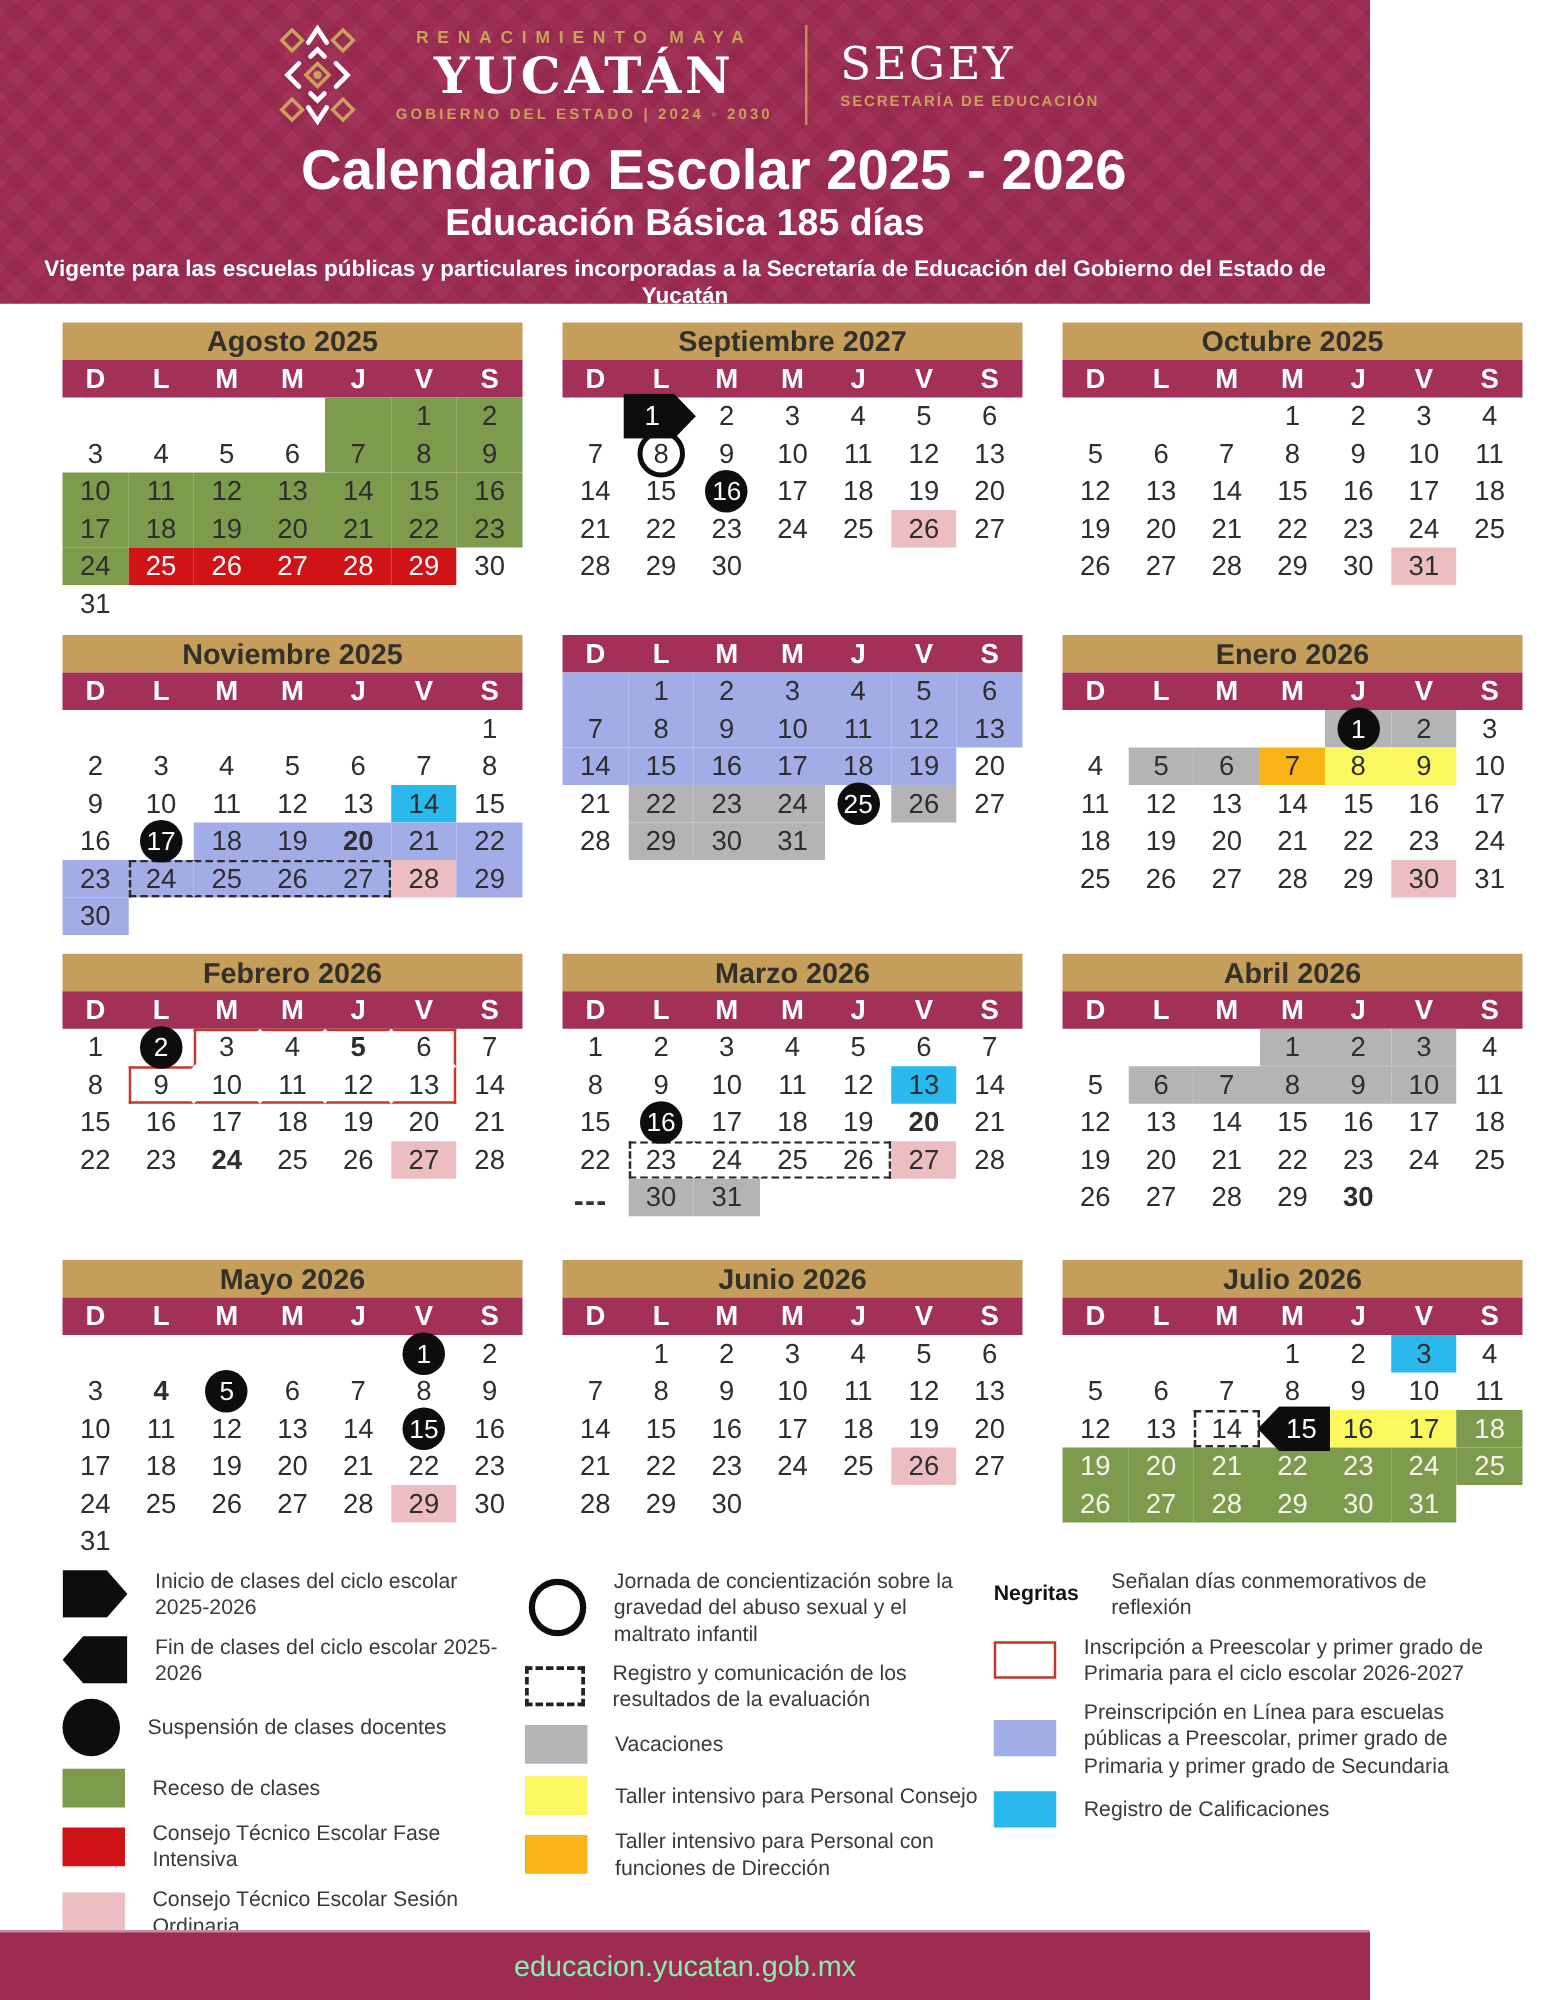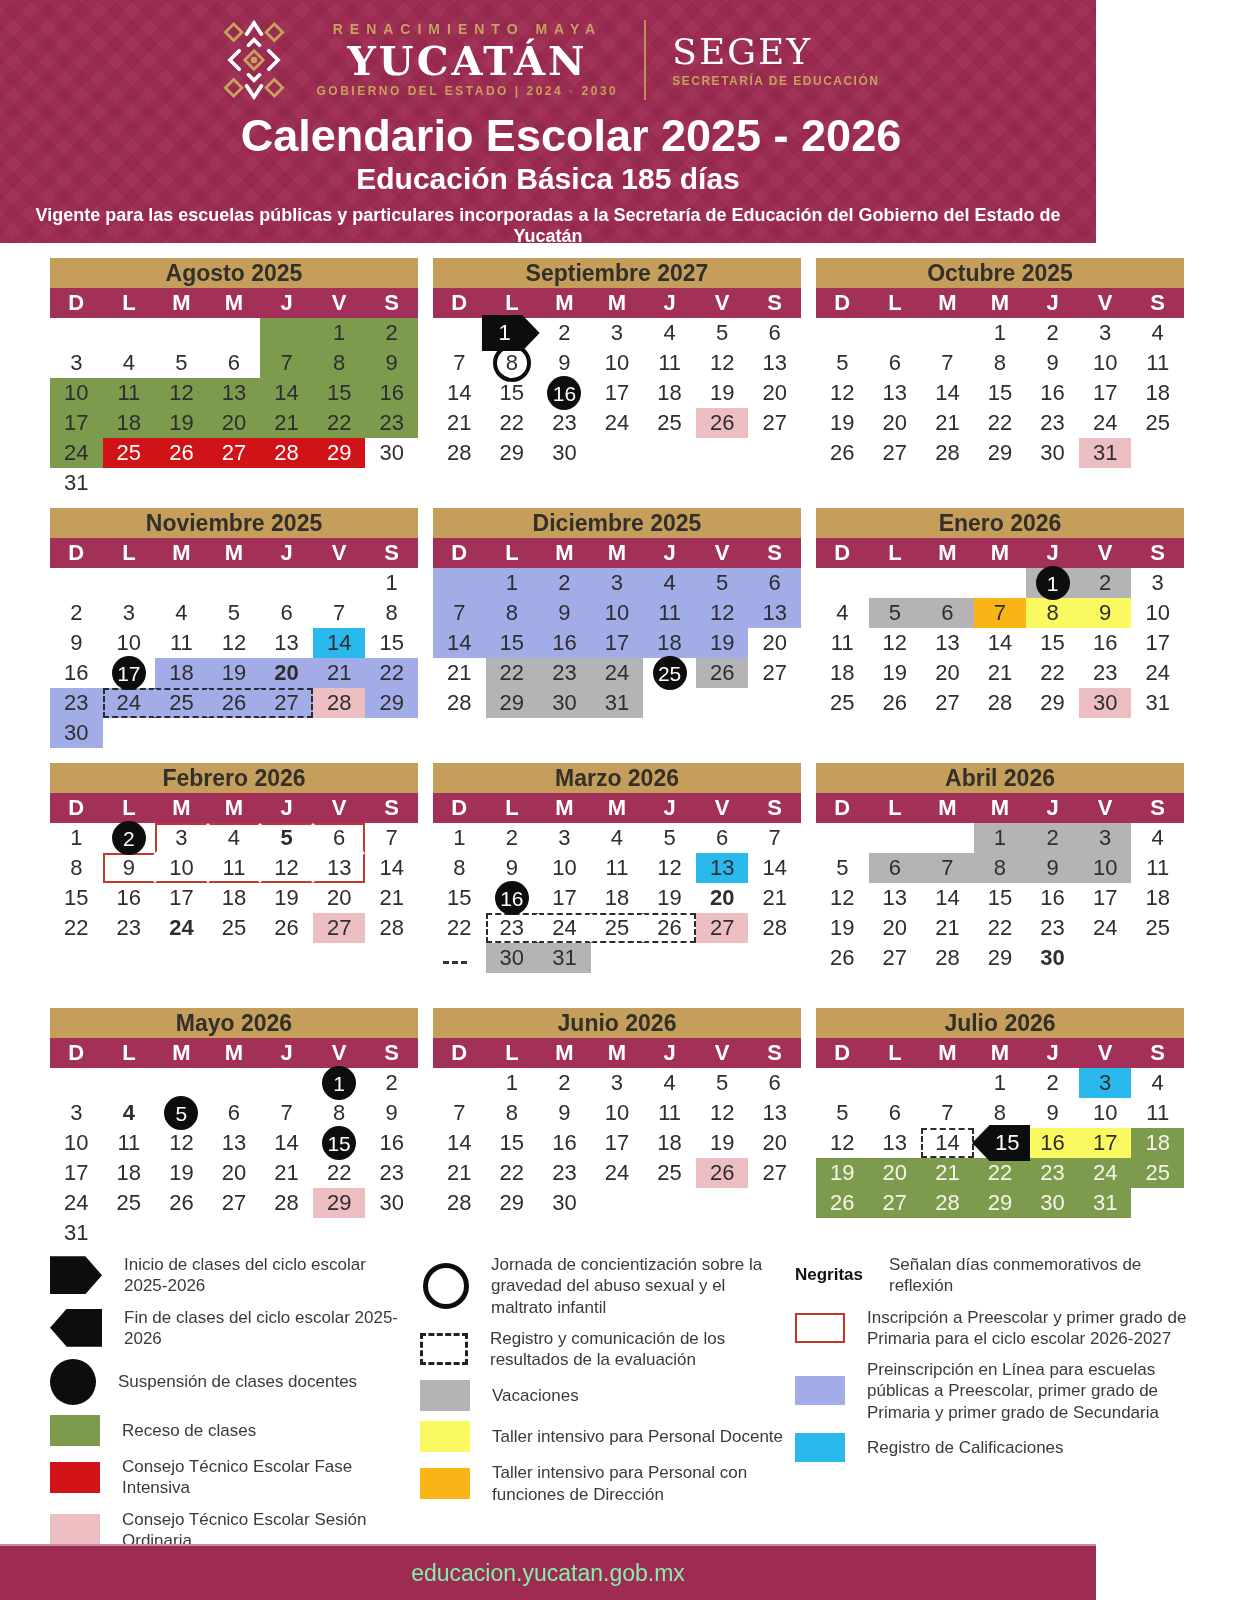--- a/index.html
+++ b/index.html
@@ -30,21 +30,21 @@
   .brand-segey{display:flex;flex-direction:column;align-items:flex-start;line-height:1.1;}
   .segey{font-family:"DejaVu Serif",serif;font-weight:normal;font-size:36px;letter-spacing:2px;color:#fff;}
   .secret{color:var(--gold);font-size:12px;font-weight:bold;letter-spacing:1.5px;margin-top:3px;}
   h1.cal-title{margin:4px 0 0;font-size:45px;font-weight:bold;line-height:1.05;padding-left:46px;}
   h2.cal-subtitle{margin:3px 0 0;font-size:30px;font-weight:bold;}
   .tagline{margin:9px 0 0;font-size:18px;font-weight:bold;}
 
   
   #months-grid{
     position:absolute;left:50px;top:258px;width:1138px;
-    display:grid;grid-template-columns:repeat(3,368px);column-gap:15px;
+    display:grid;grid-template-columns:repeat(3,368px);column-gap:32px;
     grid-template-rows:250px 255px 245px auto;align-items:start;
   }
   .month{width:368px;}
   .m-title{height:30px;background:var(--tan);display:flex;align-items:center;justify-content:center;
     font-weight:bold;font-size:23px;color:#33302A;}
   .m-grid{display:grid;grid-template-columns:repeat(7,1fr);}
   .m-dayrow{height:30px;background:var(--maroon2);}
   .dh{display:flex;align-items:center;justify-content:center;color:#fff;font-weight:bold;font-size:22px;}
   .m-week{height:30px;}
   .cell{position:relative;display:flex;align-items:center;justify-content:center;
@@ -643,21 +643,20 @@
           </div>
           <div class="cell"></div>
           <div class="cell"></div>
           <div class="cell"></div>
           <div class="cell"></div>
           <div class="cell"></div>
           <div class="cell"></div>
         </div>
       </div>
       <div class="month">
-        <div class="m-title">Diciembre 2025</div>
         <div class="m-grid m-dayrow">
           <div class="dh">D</div>
           <div class="dh">L</div>
           <div class="dh">M</div>
           <div class="dh">M</div>
           <div class="dh">J</div>
           <div class="dh">V</div>
           <div class="dh">S</div>
         </div>
         <div class="m-grid m-week">
@@ -1646,21 +1645,21 @@
         <div class="lg-item">
           <span class="lgi dashed-rect"></span>
           <span class="lg-label">Registro y comunicación de los resultados de la evaluación</span>
         </div>
         <div class="lg-item">
           <span class="lgi swatch-gray"></span>
           <span class="lg-label">Vacaciones</span>
         </div>
         <div class="lg-item">
           <span class="lgi swatch-yellow"></span>
-          <span class="lg-label">Taller intensivo para Personal Docente</span>
+          <span class="lg-label">Taller intensivo para Personal Consejo</span>
         </div>
         <div class="lg-item">
           <span class="lgi swatch-orange"></span>
           <span class="lg-label">Taller intensivo para Personal con funciones de Dirección</span>
         </div>
       </div>
       <div class="lg-col lg-col-3">
         <div class="lg-item">
           <span class="lg-negritas">Negritas</span>
           <span class="lg-label">Señalan días conmemorativos de reflexión</span>

